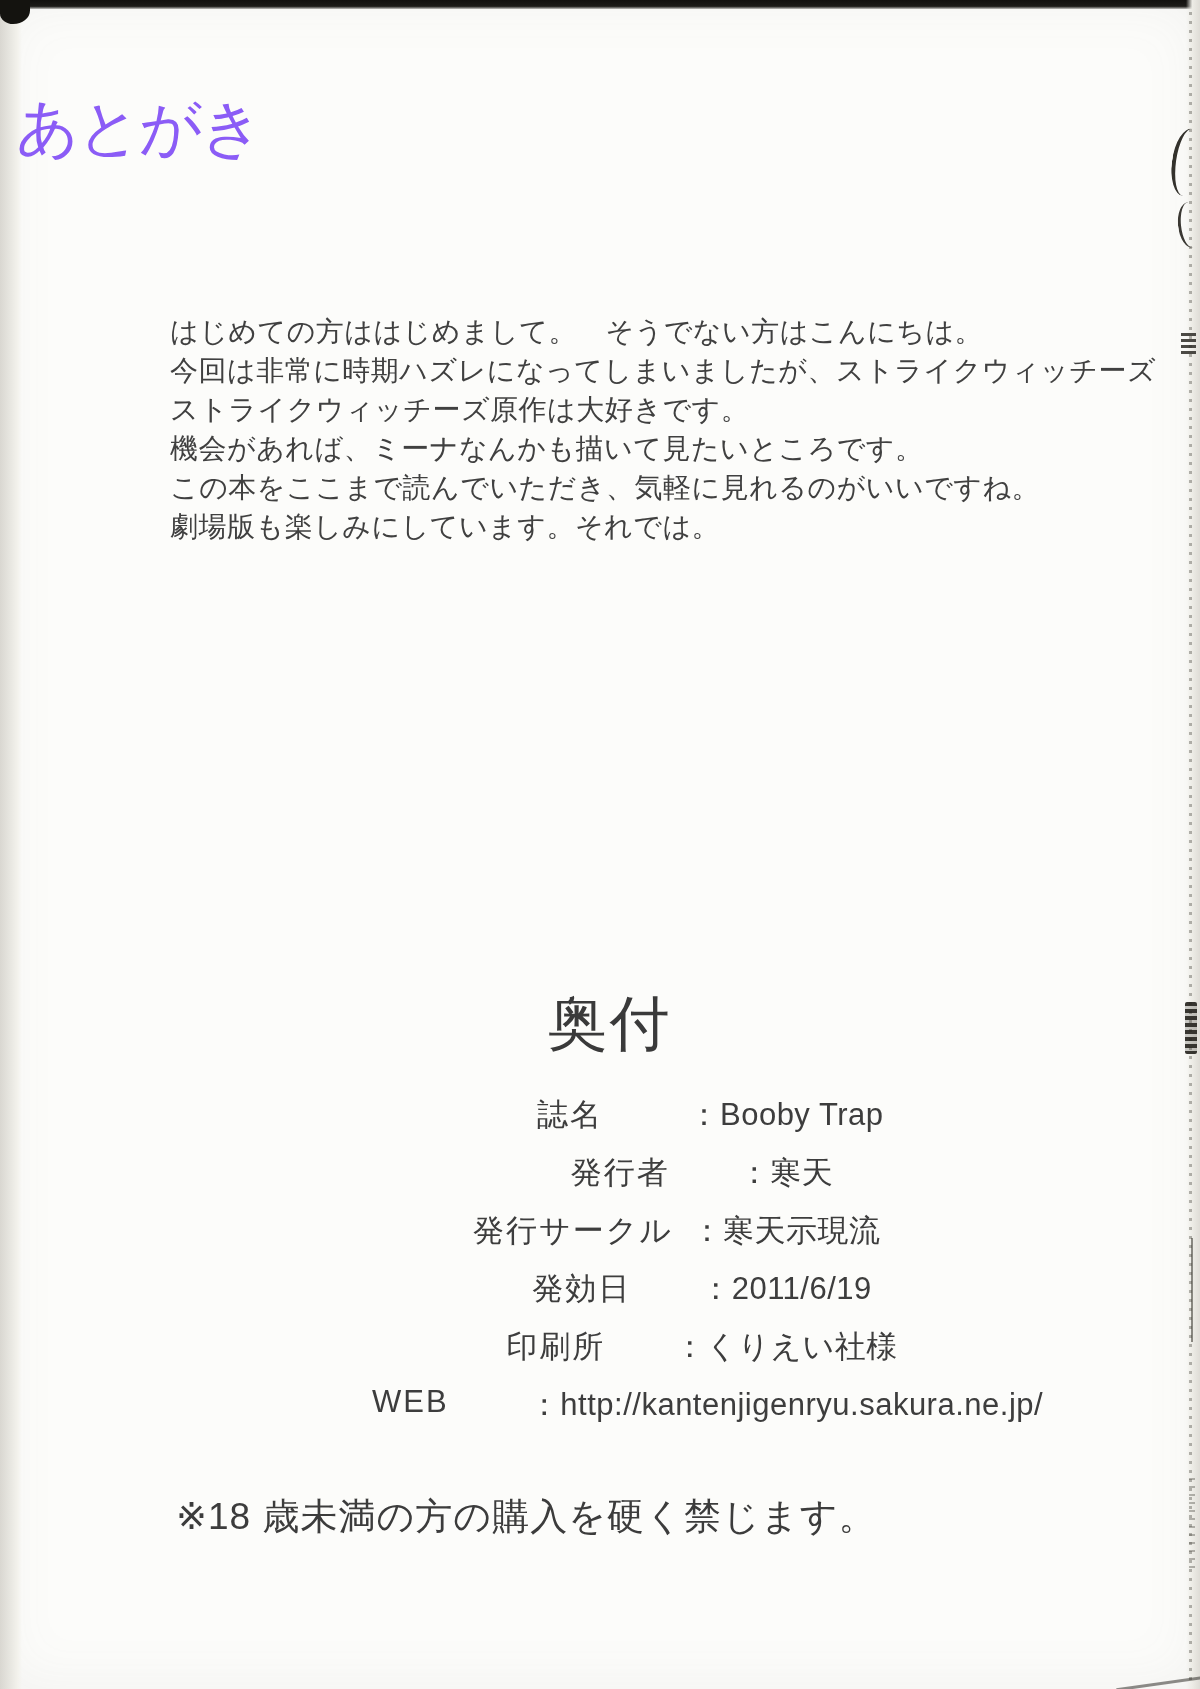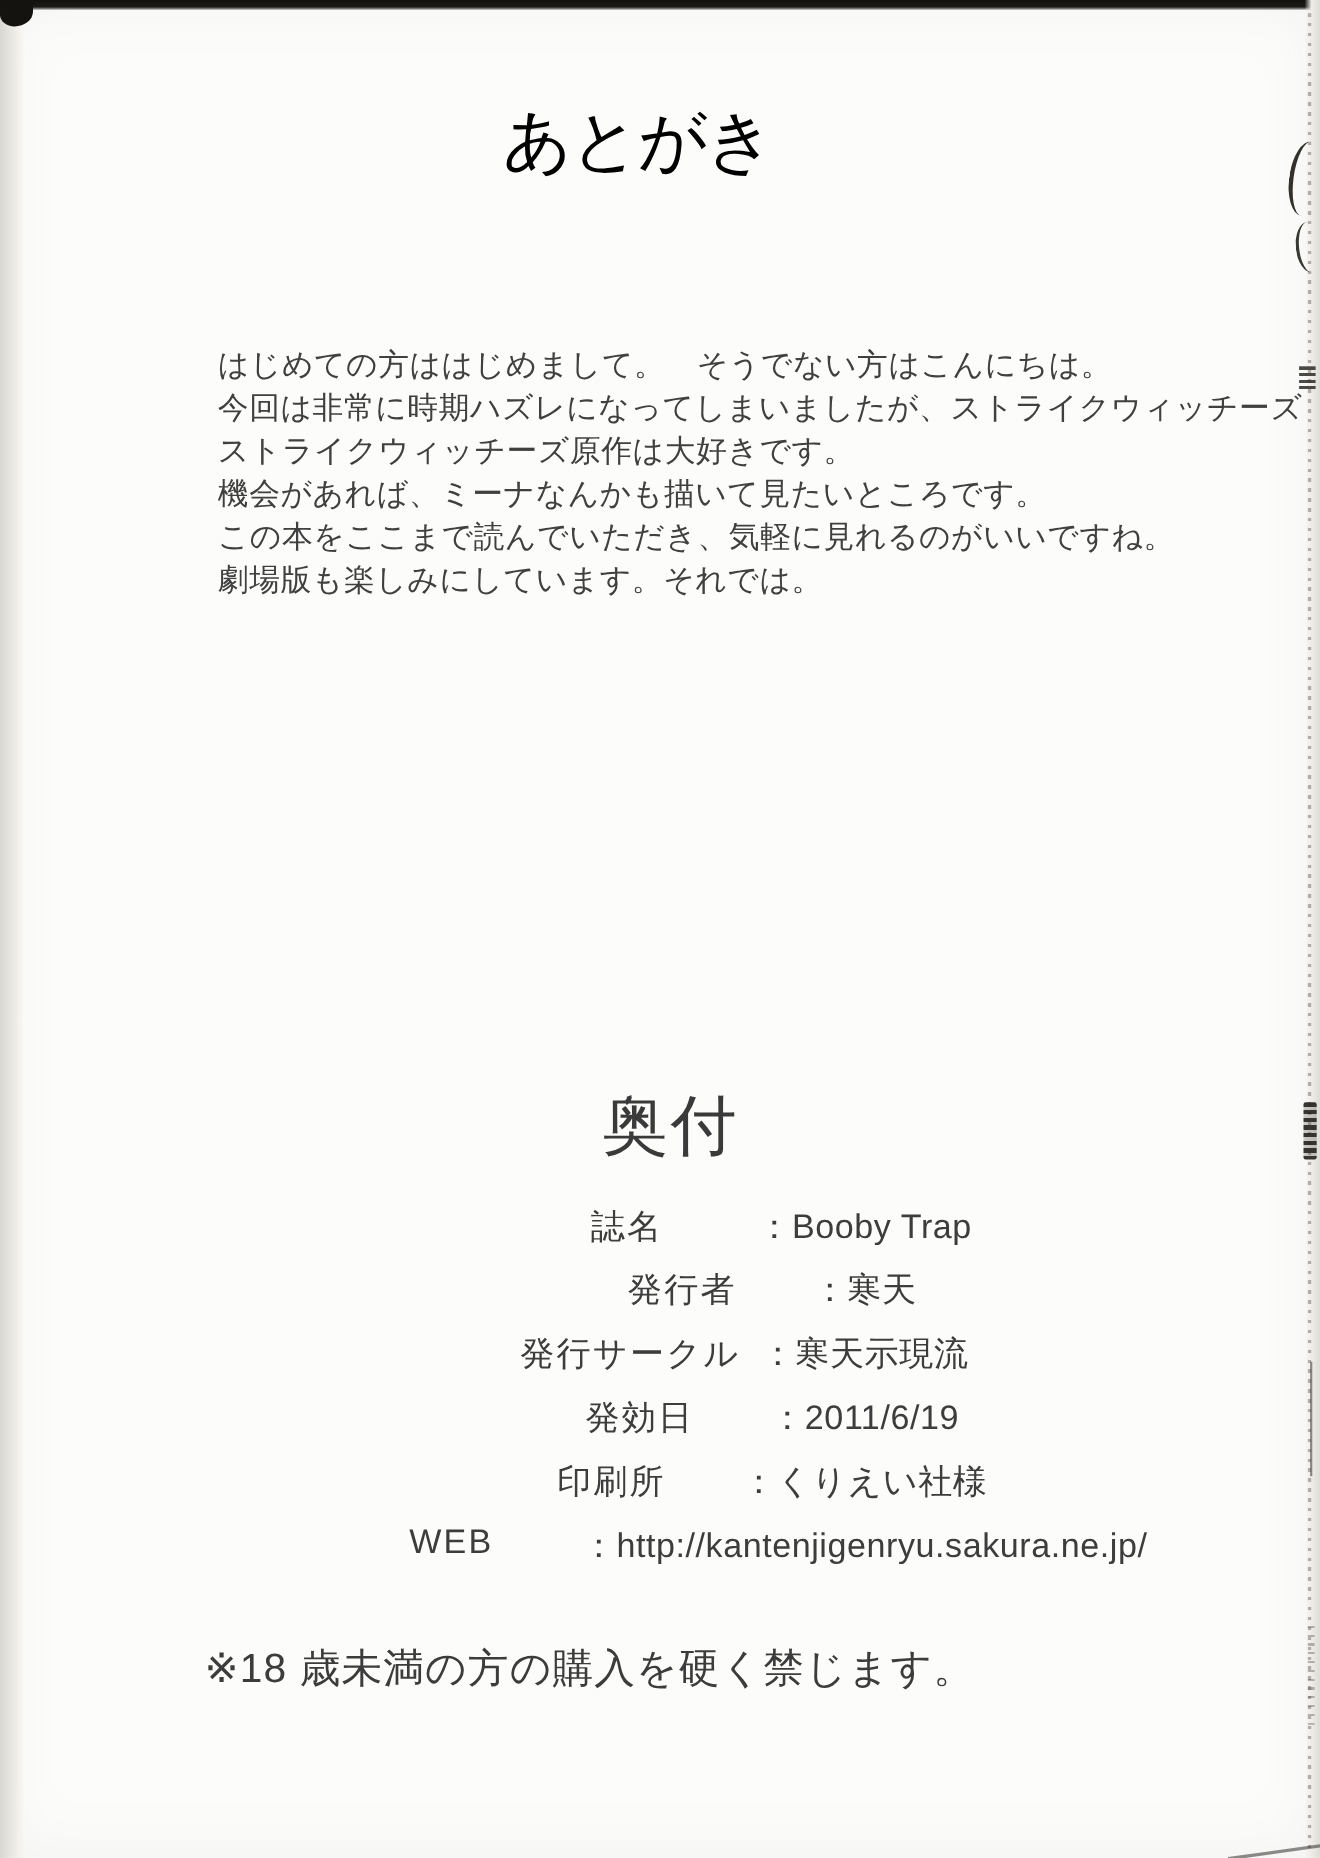--- a/index.html
+++ b/index.html
@@ -81,37 +81,37 @@
   }
   .artifact-corner-br {
     position: absolute; bottom: 4px; right: -6px; width: 90px; height: 3px;
     background: rgba(50,48,42,0.55);
     transform: rotate(-8deg);
   }
 
   
   .afterword-heading {
     position: absolute; top: 86px; left: 0; right: 40px;
-    text-align: center;
+    text-align: left;
     font-size: 62px;
     letter-spacing: -2px;
-    color: #000000;
+    color: #8b5cf6;
     font-weight: normal;
     margin: 0;
+    padding-left: 16px;
   }
   .afterword-paragraph {
     position: absolute; top: 312px; left: 170px; right: 120px;
   }
   .aft-line {
     font-size: 28px;
     line-height: 39px;
     letter-spacing: 0.5px;
     color: #404040;
     white-space: nowrap;
-    margin-left: 28px;
   }
   .colophon-heading {
     position: absolute; top: 984px; left: 0; right: 14px;
     text-align: center;
     font-size: 60px;
     letter-spacing: 2px;
     color: #3a3a3a;
     font-weight: normal;
     margin: 0;
     padding-left: 33px;
@@ -133,21 +133,21 @@
     vertical-align: top;
   }
   .colo-value {
     display: inline-block;
     font-size: 31px;
     color: #3d3d3d;
     letter-spacing: 0.5px;
     vertical-align: top;
   }
   .age-notice {
-    position: absolute; top: 1492px; left: 186px;
+    position: absolute; top: 1492px; left: 176px;
     font-size: 37px;
     color: #3c3c3c;
     letter-spacing: 1px;
     white-space: nowrap;
     text-align: center;
   }
   .page-number {
     position: absolute; top: 1702px; left: 540px; width: 60px;
     text-align: center;
     font-size: 15px;

